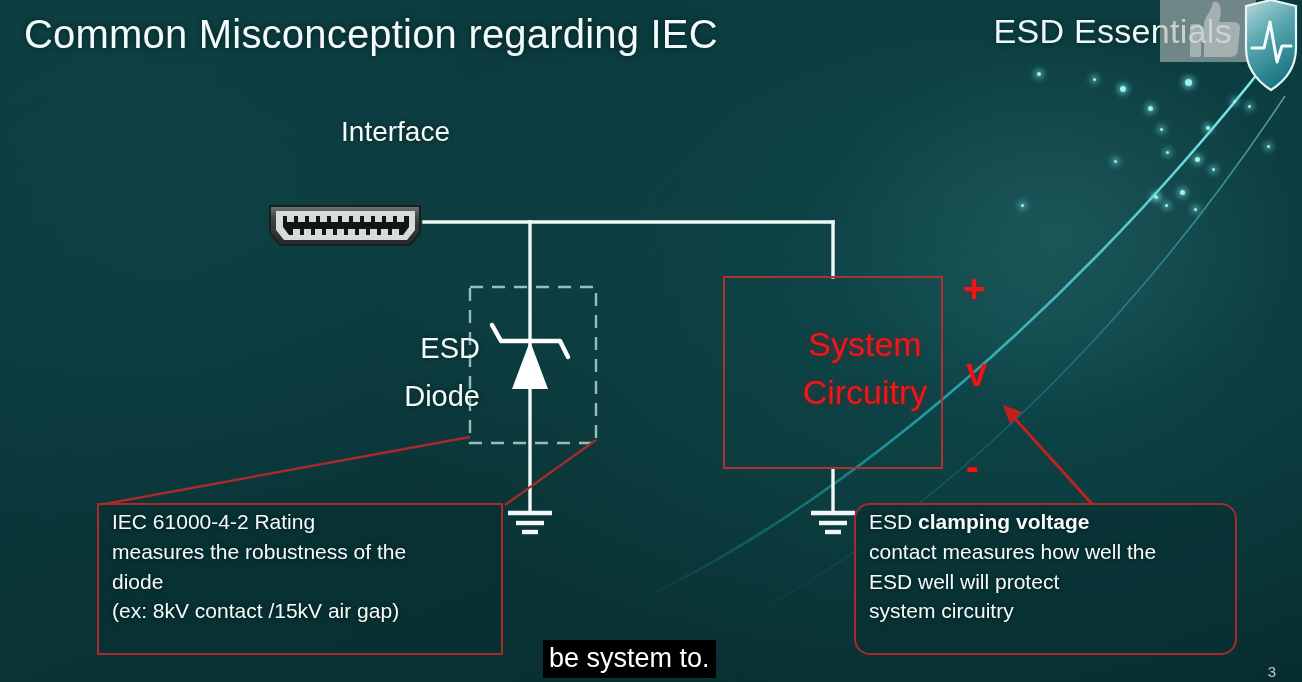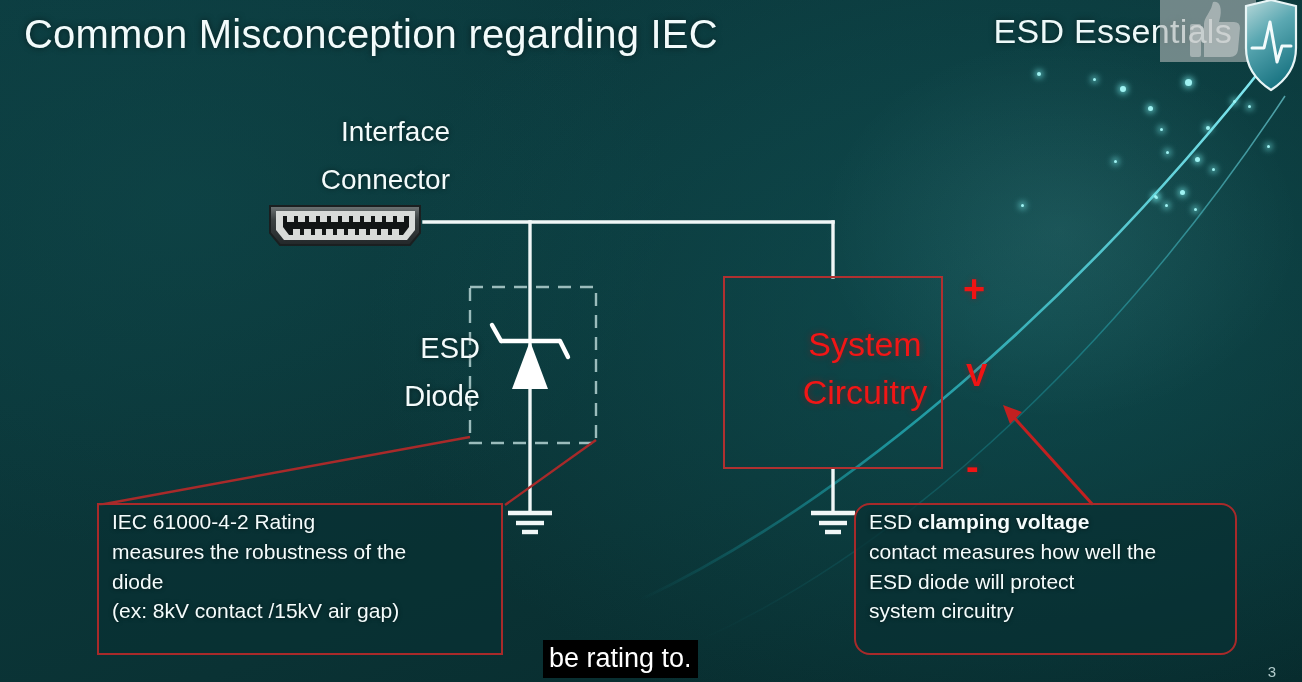--- a/index.html
+++ b/index.html
@@ -246,21 +246,20 @@
         <rect x="84" y="27" width="7" height="6"></rect>
       <rect x="95" y="27" width="7" height="6"></rect>
         <rect x="106" y="27" width="7" height="6"></rect>
       <rect x="117" y="27" width="7" height="6"></rect>
         <rect x="128" y="27" width="7" height="6"></rect>
     </g>
   </svg>
 
   <div class="lbl" id="interface-label">
       <div>Interface</div>
-      <div>Connector</div>
     </div>
   <div class="lbl" id="esd-label">
       <div>ESD</div>
       <div>Diode</div>
     </div>
 
   <div id="sysbox"></div>
   <div id="sysbox-label">
       <div>System</div>
       <div>Circuitry</div>
@@ -273,21 +272,21 @@
   <div class="callout" id="callout-left">
     <div>IEC 61000-4-2 Rating</div>
     <div>measures the robustness of the</div>
     <div>diode</div>
     <div>(ex: 8kV contact /15kV air gap)</div>
   </div>
 
   <div class="callout" id="callout-right">
     <div><span>ESD </span><b>clamping voltage</b></div>
     <div>contact measures how well the</div>
-    <div>ESD diode will protect</div>
+    <div>ESD well will protect</div>
     <div>system circuitry</div>
   </div>
 
-  <div id="caption">be rating to.</div>
+  <div id="caption">be system to.</div>
 
   <div id="page-number">3</div>
 
 </div>
 
 </body></html>

